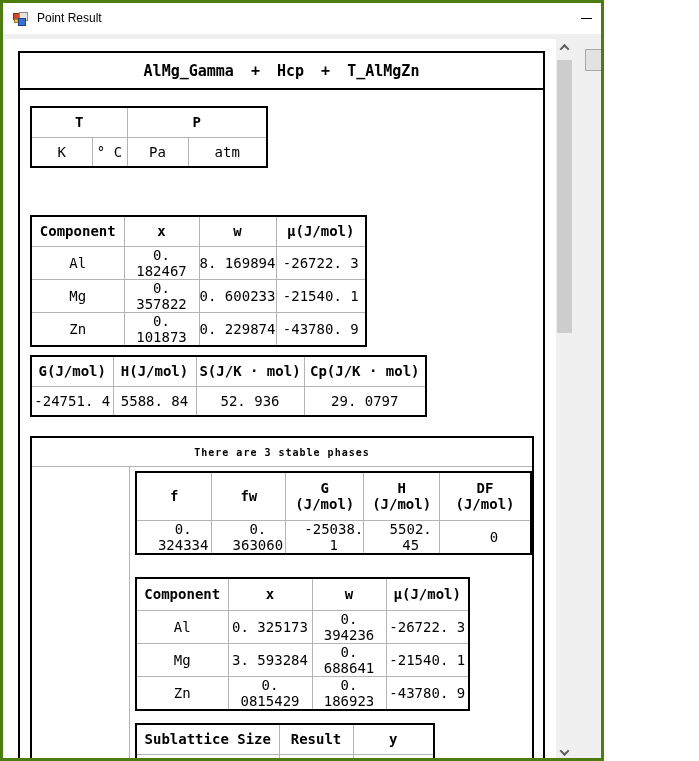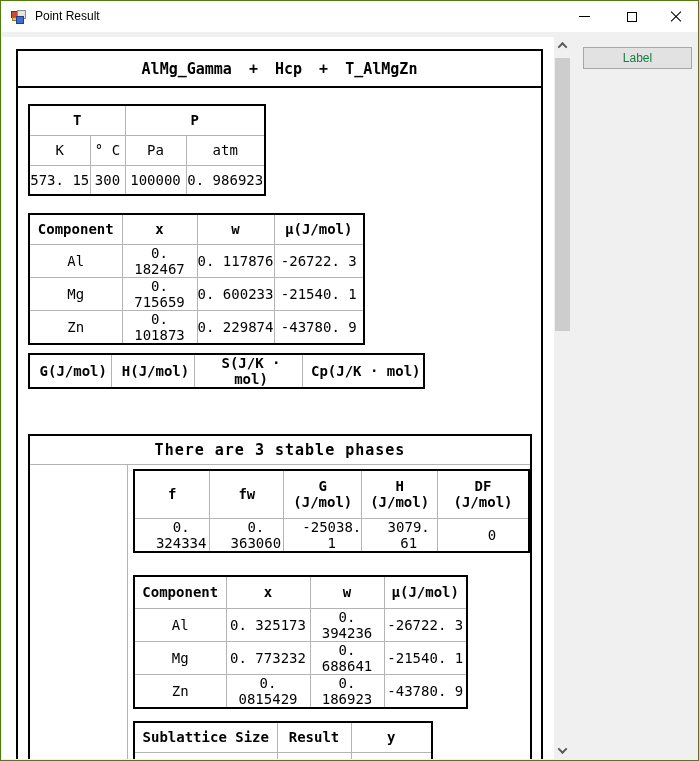--- a/index.html
+++ b/index.html
@@ -1,20 +1,20 @@
 <!DOCTYPE html>
 <html><head>
 <meta charset="utf-8">
 <style>
   * { margin:0; padding:0; box-sizing:border-box; }
   html,body { width:699px; height:761px; }
   body { font-family:"Liberation Sans", sans-serif; background:#ffffff; }
 
-  .window { position:relative; width:699px; height:761px;
-            border:1px solid #4d7c0f; background:#f0f0f0; overflow:hidden; }
+  .window { position:relative; width:604px; height:761px;
+            border:3px solid #4d7c0f; background:#f0f0f0; overflow:hidden; }
 
   
   .titlebar { position:absolute; left:0; top:0; width:697px; height:31px;
               background:#ffffff; }
   .app-icon { position:absolute; left:10px; top:8px; width:16px; height:16px; }
   .app-icon .sq { position:absolute; }
   .app-icon .sq.red    { left:0;  top:2px; width:7px; height:7px; background:#cc4a31; border:1px solid #7e2b1c; }
   .app-icon .sq.gray   { left:6px; top:1px; width:9px; height:9px; background:#e8e4d8; border:1px solid #8a8a8a; }
   .app-icon .sq.yellow { left:1px; top:8px; width:5px; height:4px; background:#e8c83c; border:1px solid #9a7d1c; }
   .app-icon .sq.blue   { left:5px; top:7px; width:8px; height:8px; background:#3d6ed0; border:1px solid #1e3f8f; }
@@ -68,28 +68,28 @@
   table.grid th { font-weight:bold; }
 
   .tp-table   { position:absolute; left:26px; top:67px; }
   .tp-table tr { height:30px; }
 
   .comp-table { position:absolute; left:26px; top:176px; }
   .comp-table tr { height:30px; }
 
   .thermo-table { position:absolute; left:26px; top:316px; }
   .thermo-table tr { height:30px; }
-  .thermo-table th, .thermo-table td { text-align:left; padding-left:6px; }
+  .thermo-table th, .thermo-table td { text-align:left; }
 
   
   .stable-box { position:absolute; left:26px; top:397px; width:504px; height:380px;
                 border:2px solid #000; border-bottom:none; background:#fff; }
   .stable-title { height:29px; border-bottom:1px solid #b4b4b4;
                   display:flex; align-items:center; justify-content:center;
-                  font-family:"DejaVu Sans Mono", monospace; font-size:15px;
+                  font-family:"DejaVu Sans Mono", monospace; font-size:10px;
                   font-weight:bold; letter-spacing:1px; }
   .stable-body { display:flex; height:350px; }
   .phase-name-cell { width:98px; border-right:1px solid #b4b4b4;
                      display:flex; justify-content:center; align-items:flex-start;
                      padding-top:298px;
                      font-family:"DejaVu Sans Mono", monospace; font-size:14px;
                      font-weight:bold; }
   .phase-detail { flex:1; padding:4px 0 0 5px; }
 
   .frac-table .hrow { height:48px; }
@@ -152,26 +152,20 @@
       <tbody>
           <tr>
         <th colspan="2">T</th>
         <th colspan="2">P</th>
       </tr>
       <tr>
         <td>K</td>
         <td>° C</td>
         <td>Pa</td>
         <td>atm</td>
-      </tr>
-      <tr>
-        <td>573. 15</td>
-        <td>300</td>
-        <td>100000</td>
-        <td>0. 986923</td>
       </tr>
     </tbody>
       </table>
 
     <table class="grid comp-table mono">
       <colgroup>
           <col style="width:93px">
           <col style="width:75px">
           <col style="width:77px">
           <col style="width:90px">
@@ -179,26 +173,26 @@
       <tbody>
           <tr>
         <th>Component</th>
         <th>x</th>
         <th>w</th>
         <th>μ(J/mol)</th>
       </tr>
       <tr>
         <td>Al</td>
         <td>0. 182467</td>
-        <td>0. 117876</td>
+        <td>8. 169894</td>
         <td>-26722. 3</td>
       </tr>
       <tr>
         <td>Mg</td>
-        <td>0. 715659</td>
+        <td>0. 357822</td>
         <td>0. 600233</td>
         <td>-21540. 1</td>
       </tr>
       <tr>
         <td>Zn</td>
         <td>0. 101873</td>
         <td>0. 229874</td>
         <td>-43780. 9</td>
       </tr>
     </tbody>
@@ -210,20 +204,26 @@
           <col style="width:83px">
           <col style="width:108px">
           <col style="width:122px">
         </colgroup>
       <tbody>
           <tr>
         <th>G(J/mol)</th>
         <th>H(J/mol)</th>
         <th>S(J/K · mol)</th>
         <th>Cp(J/K · mol)</th>
+      </tr>
+      <tr>
+        <td>-24751. 4</td>
+        <td>5588. 84</td>
+        <td>52. 936</td>
+        <td>29. 0797</td>
       </tr>
     </tbody>
       </table>
 
     <div class="stable-box">
       <div class="stable-title">There are 3 stable phases</div>
       <div class="stable-body">
         <div class="phase-name-cell">AlMg_Gamma</div>
         <div class="phase-detail">
 
@@ -243,21 +243,21 @@
 (J/mol)</th>
               <th>H
 (J/mol)</th>
               <th>DF
 (J/mol)</th>
             </tr>
             <tr class="vrow">
               <td>0. 324334</td>
               <td>0. 363060</td>
               <td>-25038. 1</td>
-              <td>3079. 61</td>
+              <td>5502. 45</td>
               <td>0</td>
             </tr>
           </tbody>
             </table>
 
           <table class="grid pcomp-table mono">
             <colgroup>
                 <col style="width:92px">
                 <col style="width:84px">
                 <col style="width:74px">
@@ -271,21 +271,21 @@
               <th>μ(J/mol)</th>
             </tr>
             <tr class="drow">
               <td>Al</td>
               <td>0. 325173</td>
               <td>0. 394236</td>
               <td>-26722. 3</td>
             </tr>
             <tr class="drow">
               <td>Mg</td>
-              <td>0. 773232</td>
+              <td>3. 593284</td>
               <td>0. 688641</td>
               <td>-21540. 1</td>
             </tr>
             <tr class="drow">
               <td>Zn</td>
               <td>0. 0815429</td>
               <td>0. 186923</td>
               <td>-43780. 9</td>
             </tr>
           </tbody>

